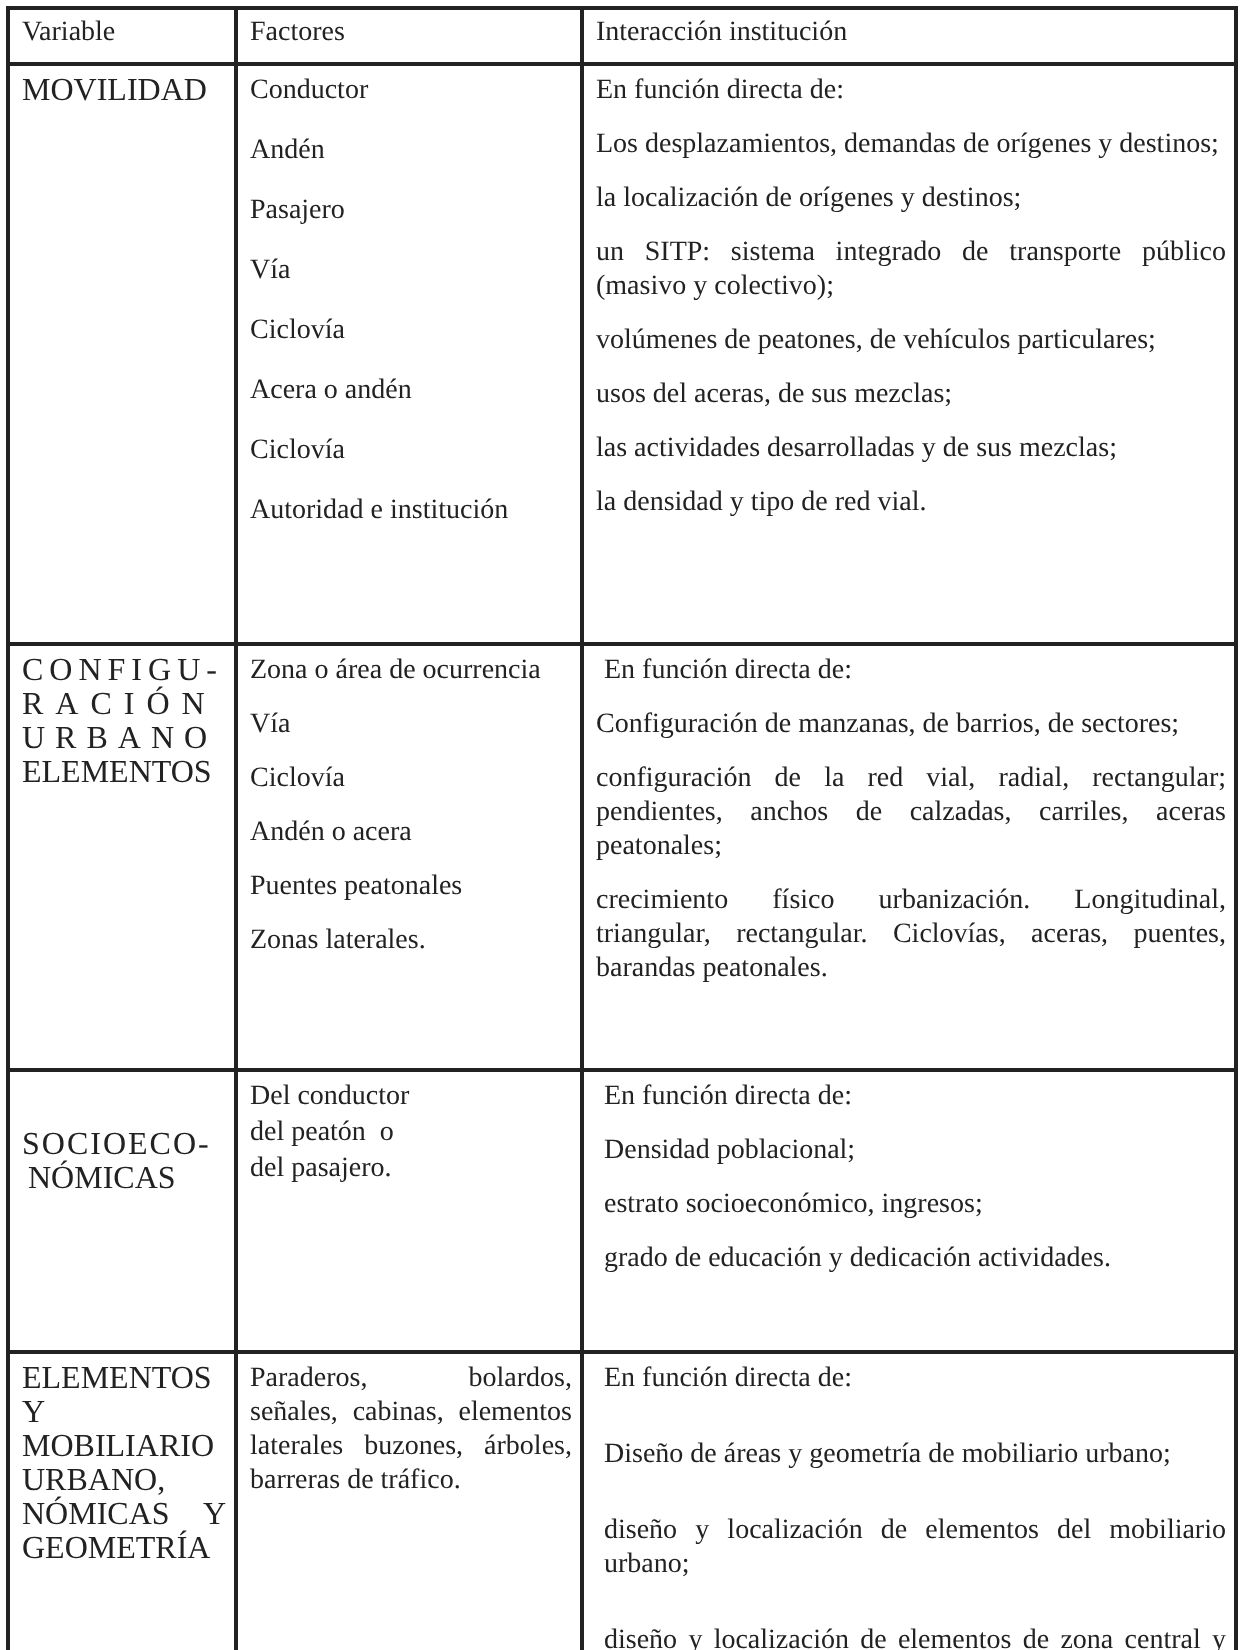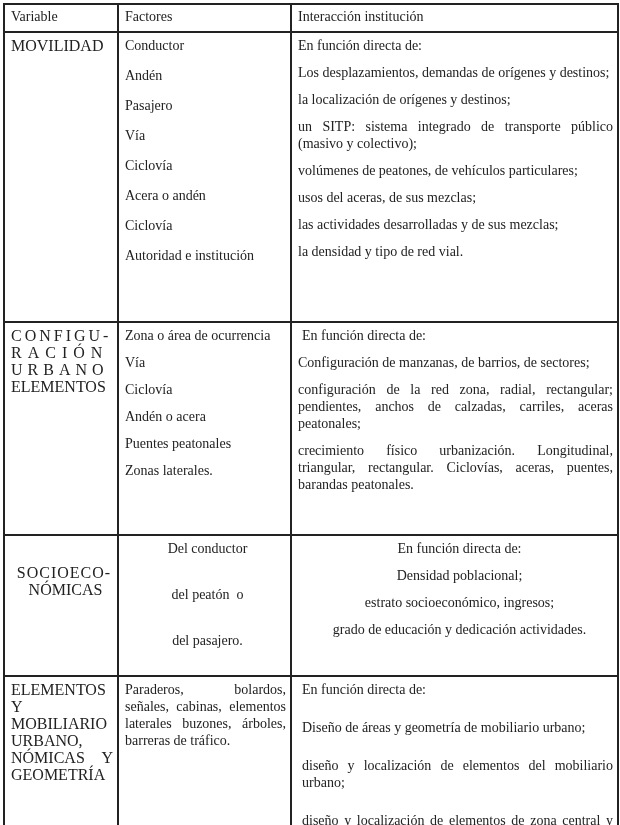--- a/index.html
+++ b/index.html
@@ -6,33 +6,33 @@
   body { width: 620px; height: 825px; position: relative; overflow: hidden;
          font-family: "Liberation Serif", "DejaVu Serif", serif; color: #222; }
   table { position: absolute; left: 3px; top: 3px; width: 614px;
           border-collapse: collapse; table-layout: fixed; }
   td, th { border: 2px solid #222; vertical-align: top; padding: 0 0 0 6px;
            font-weight: normal; text-align: left; font-size: 14px; line-height: 17px; }
   col.c1 { width: 114px; } col.c2 { width: 173px; } col.c3 { width: 327px; }
   th { height: 23px; padding-top: 3px; font-size: 14px; }
   .r1 td { height: 288px; }
   .r2 td { height: 211px; }
-  .r3 td { height: 111px; text-align: center; }
+  .r3 td { height: 111px; }
   .r4 td { height: 174px; }
   .cell-line { display: block; margin-top: 6px; }
   .cell-line:first-child { margin-top: 4px; }
   .r1 .fac .cell-line { margin-top: 13px; }
   .r1 .fac .cell-line:first-child { margin-top: 4px; }
   .r1 .int .cell-line { margin-top: 10px; }
   .r1 .int .cell-line:first-child { margin-top: 4px; }
   .r2 .fac .cell-line { margin-top: 10px; }
   .r2 .fac .cell-line:first-child { margin-top: 4px; }
   .r2 .int .cell-line { margin-top: 10px; }
   .r2 .int .cell-line:first-child { margin-top: 4px; }
-  .r3 .fac .cell-line { margin-top: 29px; }
+  .r3 .fac .cell-line { margin-top: 1px; }
   .r3 .fac .cell-line:first-child { margin-top: 4px; }
   .r3 .int .cell-line { margin-top: 10px; }
   .r3 .int .cell-line:first-child { margin-top: 4px; }
   .r4 .int .cell-line { margin-top: 21px; }
   .r4 .int .cell-line:first-child { margin-top: 4px; }
   .var { font-size: 16px; }
   .var-spaced { letter-spacing: 3px; }
   .just { text-align: justify; padding-right: 4px; }
   .indent { padding-left: 4px; }
   .var-mid { padding-top: 28px; }
@@ -92,21 +92,21 @@
         <span class="cell-line">Zona o área de ocurrencia</span>
         <span class="cell-line">Vía</span>
         <span class="cell-line">Ciclovía</span>
         <span class="cell-line">Andén o acera</span>
         <span class="cell-line">Puentes peatonales</span>
         <span class="cell-line">Zonas laterales.</span>
       </td>
       <td class="int just">
         <span class="cell-line indent">En función directa de:</span>
         <span class="cell-line">Configuración de manzanas, de barrios, de sectores;</span>
-        <span class="cell-line">configuración de la red zona, radial, rectangular; pendientes, anchos de calzadas, carriles, aceras peatonales;</span>
+        <span class="cell-line">configuración de la red vial, radial, rectangular; pendientes, anchos de calzadas, carriles, aceras peatonales;</span>
         <span class="cell-line">crecimiento físico urbanización. Longitudinal, triangular, rectangular. Ciclovías, aceras, puentes, barandas peatonales.</span>
       </td>
     </tr>
 
     <tr class="r3">
       <td class="var var-mid">
         <span class="var-spaced" style="display:block;letter-spacing:1px">SOCIOECO-</span>
         <span style="display:block;padding-left:3px">NÓMICAS</span>
       </td>
       <td class="fac">

